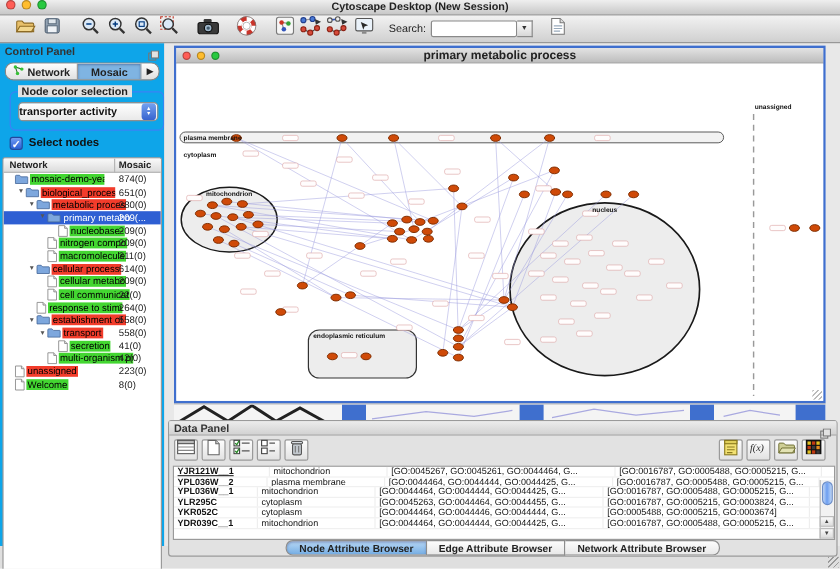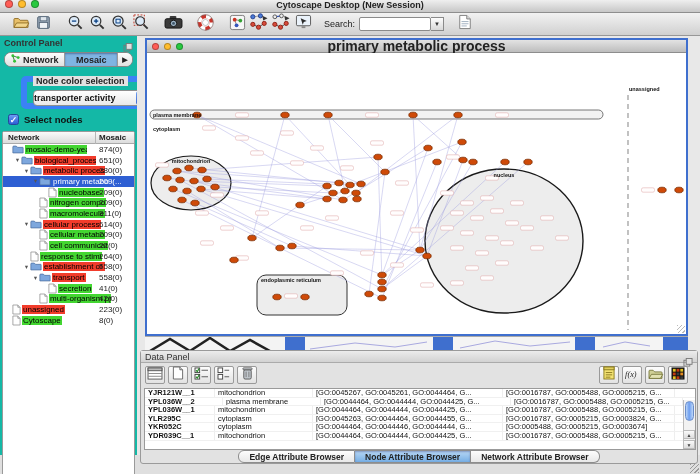--- a/index.html
+++ b/index.html
@@ -11,29 +11,29 @@
 .tl.r{background:#ff5e57}.tl.y{background:#ffbd2e}.tl.g{background:#28c940}
 .apptitle{position:absolute;left:0;right:0;text-align:center;font-size:9px;font-weight:bold;color:#222;pointer-events:none}
 
 .toolbar{position:absolute;left:0;top:13px;width:700px;height:23px;background:linear-gradient(#f2f2f2,#d0d0d0);border-bottom:1px solid #979797;display:flex;align-items:center;z-index:40}
 .tbtn{height:20px;min-width:20px;display:flex;align-items:center;justify-content:center;margin:0 1px}
 .gap{width:10px}
 .search-label{font-size:9px;margin:0 4px 0 10px;color:#222}
 .search-input{width:72px;height:14px;border:1px solid #8a8a8a;border-radius:2px;font-size:9px;padding:0 2px;background:#fff;font-family:"Liberation Sans",sans-serif}
 .search-drop{width:13px;height:14px;border:1px solid #8a8a8a;border-left:none;background:linear-gradient(#fdfdfd,#d8d8d8);font-size:6px;display:flex;align-items:center;justify-content:center;color:#333}
 
-.cpanel{position:absolute;left:0;top:36px;width:137px;height:419px;background:#14b8a6}
+.cpanel{position:absolute;left:0;top:36px;width:137px;height:419px;background:#0ea5e9}
 .cp-head{position:relative;height:13px;display:flex;align-items:center}
 .cp-title{font-size:9px;font-weight:bold;color:#333;margin-left:4px}
 .float-ic{position:absolute;right:4px;top:2px}
 .seg{position:absolute;left:4px;top:16px;width:129px;height:15px;display:flex;border:1px solid #878787;border-radius:7px;overflow:hidden;background:#eee}
 .seg .s{display:flex;align-items:center;justify-content:center;font-size:9px;font-weight:bold;color:#222;border-right:1px solid #9a9a9a;background:linear-gradient(#fdfdfd,#e0e0e0)}
 .seg .s1{flex:1.15}.seg .s2{flex:1}.seg .s3{width:14px;border-right:none;font-size:7px}
 .seg .act{background:#7fb4e2;box-shadow:inset 0 1px 2px rgba(0,0,60,.35)}
-.gbox{position:absolute;left:21px;top:40px;width:129px;height:33px;border:6px solid #3b82f6;border-radius:5px}
+.gbox{position:absolute;left:8px;top:40px;width:129px;height:33px;border:1px solid #3b82f6;border-radius:5px}
 .gbox-title{position:absolute;left:6px;top:-6px;background:#e2e2e2;padding:0 3px;font-size:9px;font-weight:bold;color:#222}
 .dropdown{position:absolute;left:6px;top:8px;width:117px;height:16px;background:linear-gradient(#fff,#e9e9e9);border:1px solid #8f8f8f;border-radius:4px;display:flex;align-items:center}
 .dd-val{flex:1;text-align:left;font-size:9px;font-weight:bold;color:#111}
 .dd-step{width:12px;height:14px;margin-right:1px;border-radius:3px;background:linear-gradient(#74a2f0,#3764cf);display:flex;flex-direction:column;align-items:center;justify-content:center;color:#fff;font-size:4.5px;line-height:4px}
 .chkrow{position:absolute;left:8px;top:78px;display:flex;align-items:center}
 .chk{width:11px;height:11px;border-radius:2.5px;background:linear-gradient(#6e9bf2,#2d5fd6);border:1px solid #24479c;color:#fff;font-size:9px;font-weight:bold;line-height:10px;text-align:center}
 .chk-label{font-size:9.5px;font-weight:bold;margin-left:5px;color:#111}
 .treebox{position:absolute;left:2px;top:95px;width:133px;height:355px;background:#fff;border:1px solid #9a9a9a;border-radius:2px;overflow:hidden}
 .thead{height:12px;background:linear-gradient(#fafafa,#dcdcdc);border-bottom:1px solid #aaa;position:relative;font-size:8px;font-weight:bold;color:#222}
 .thead .h1{position:absolute;left:5px;top:1px}
@@ -46,30 +46,30 @@
 .chip{padding:0 1px;color:#000;flex:none;max-width:62px;overflow:hidden}
 .chip.green{background:#43d631}.chip.red{background:#f23c2b}
 .trow.sel .chip{background:transparent;color:#fff}
 .cnt{position:absolute;left:96px;color:#222}
 .trow.sel .cnt{color:#fff}
 .ind{flex:none}
 
 .desktop{position:absolute;left:137px;top:36px;width:563px;height:419px;background:#e8e8e8}
 .netwin{position:absolute;left:145px;top:38px;width:543px;height:298px;border:2px solid #3f6fce;background:#fff;z-index:10}
 .nw-titlebar{position:relative;height:13px;background:linear-gradient(#e3e3e3,#bdbdbd);border-bottom:1px solid #8d8d8d;display:flex;align-items:center}
-.nw-title{position:absolute;left:0;right:0;text-align:center;font-size:14px;font-weight:bold;color:#222}
+.nw-title{position:absolute;left:0;right:0;text-align:center;font-size:10px;font-weight:bold;color:#222}
 .nw-canvas{position:relative;width:539px;height:281px;background:#fff}
 .nw-grip{position:absolute;right:1px;bottom:1px;width:8px;height:8px;background:repeating-linear-gradient(135deg,#bbb 0 1px,transparent 1px 3px)}
 
 .bgstrip{position:absolute;left:145px;top:336px;width:543px;height:15px;overflow:hidden;background:#f4f4f4;border-top:1px solid #aaa;z-index:5}
 .bgstrip .bar{position:absolute;top:0;height:15px;background:#3f6fce}
 
 .dpanel{position:absolute;left:140px;top:350px;width:558px;height:114px;background:#e2e2e2;border:1px solid #9a9a9a;border-radius:3px;z-index:20}
 .dp-head{position:relative;height:12px;display:flex;align-items:center;background:linear-gradient(#ececec,#d2d2d2);border-bottom:1px solid #aaa}
-.dp-title{font-size:9px;font-weight:normal;color:#333;margin-left:4px}
+.dp-title{font-size:9px;font-weight:bold;color:#333;margin-left:4px}
 .dp-toolbar{position:relative;height:24px;display:flex;align-items:center;padding-left:4px}
 .dbtn{width:20px;height:18px;border:1px solid #9a9a9a;border-radius:2px;background:linear-gradient(#fdfdfd,#e2e2e2);display:flex;align-items:center;justify-content:center;margin-right:3px}
 .dp-right{position:absolute;right:6px;top:3px;display:flex}
 .dp-table{position:absolute;left:3px;top:37px;width:552px;height:62px;background:#fff;border:1px solid #9a9a9a;overflow:hidden}
 .dp-hrow{display:flex;height:11px;background:linear-gradient(#f5f5f5,#d7d7d7);border-bottom:1px solid #aaa}
 .dp-hcell{font-size:7.5px;color:#222;border-right:1px solid #bbb;text-align:center;line-height:11px;overflow:hidden;white-space:nowrap;flex:none}
 .dp-row{display:flex;height:8.6px;border-bottom:1px solid #f0f0f0}
 .dp-cell{font-size:7.5px;line-height:8.6px;border-right:1px solid #eee;padding-left:3px;overflow:hidden;white-space:nowrap;flex:none}
 .dp-cell.b{font-weight:bold}
 .dp-scroll{position:absolute;right:0;top:11px;width:12px;height:51px;background:#f2f2f2;border-left:1px solid #bbb}
@@ -456,21 +456,21 @@
           </div>
           <div class="trow">
             <span class="ind" style="width: 2px;"></span>
             <span class="arr"></span>
             <span class="ticon">
               <svg width="9" height="11" viewBox="0 0 10 12">
                 <path d="M1 1 L6.5 1 L9 3.5 L9 11 L1 11 Z" fill="#fff" stroke="#888" stroke-width="0.8"></path>
                 <path d="M6.5 1 L6.5 3.5 L9 3.5" fill="#ddd" stroke="#888" stroke-width="0.8"></path>
               </svg>
             </span>
-            <span class="chip green">Cytoscape</span>
+            <span class="chip green">Welcome</span>
             <span class="cnt">8(0)</span>
           </div>
         </div>
     </div>
   </div>
   <div class="vdivider">
       <span class="dot"></span>
     </div>
 
   <div class="desktop"></div>
@@ -744,21 +744,21 @@
                 <rect x="2" y="10" width="3" height="3" fill="#e2c021"></rect>
                 <rect x="6" y="10" width="3" height="3" fill="#c23a12"></rect>
                 <rect x="10" y="10" width="3" height="3" fill="#3a3a3a"></rect>
               </svg></span>
           </span>
       </span>
     </div>
     <div class="dp-table">
       <div id="dp-rows">
           <div class="dp-row">
-            <span class="dp-cell b" style="width: 70px;">YJR121W__1</span>
+            <span class="dp-cell b" style="width: 80px; text-decoration: underline;">YJR121W__1</span>
             <span class="dp-cell" style="width: 98px;">mitochondrion</span>
             <span class="dp-cell" style="width: 190px;">[GO:0045267, GO:0045261, GO:0044464, G...</span>
             <span class="dp-cell" style="width: 172px;">[GO:0016787, GO:0005488, GO:0005215, G...</span>
           </div>
           <div class="dp-row">
             <span class="dp-cell b" style="width: 78px;">YPL036W__2</span>
             <span class="dp-cell" style="width: 98px;">plasma membrane</span>
             <span class="dp-cell" style="width: 190px;">[GO:0044464, GO:0044444, GO:0044425, G...</span>
             <span class="dp-cell" style="width: 172px;">[GO:0016787, GO:0005488, GO:0005215, G...</span>
           </div>
@@ -787,20 +787,20 @@
             <span class="dp-cell" style="width: 172px;">[GO:0016787, GO:0005488, GO:0005215, G...</span>
           </div>
         </div>
       <div class="dp-scroll">
         <span class="dp-thumb"></span>
       </div>
       <span class="dp-sbtn" style="bottom:10px">▲</span>
       <span class="dp-sbtn" style="bottom:0">▼</span>
     </div>
     <div class="btabs" id="bottom-tabs">
+        <span class="btab act">Node Attribute Browser</span>
         <span class="btab">Edge Attribute Browser</span>
-        <span class="btab act">Node Attribute Browser</span>
         <span class="btab">Network Attribute Browser</span>
       </div>
   </div>
 
   <div class="app-grip"></div>
 </div>
 
 </body></html>

